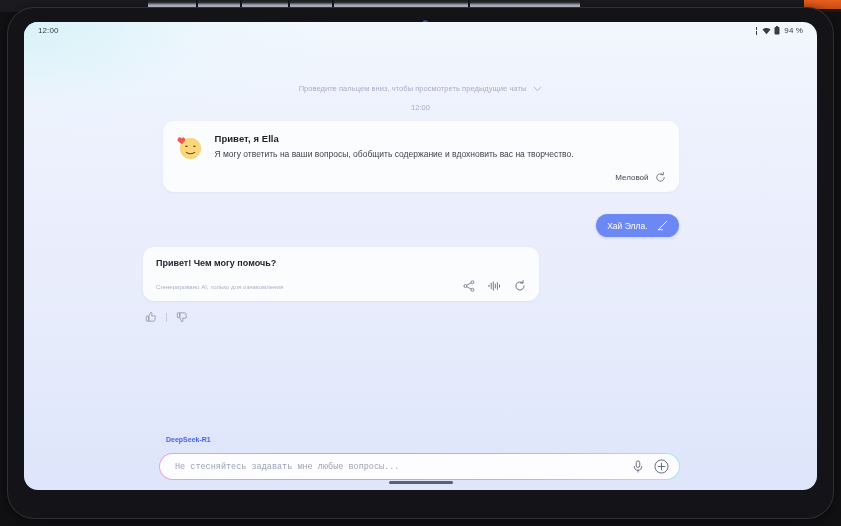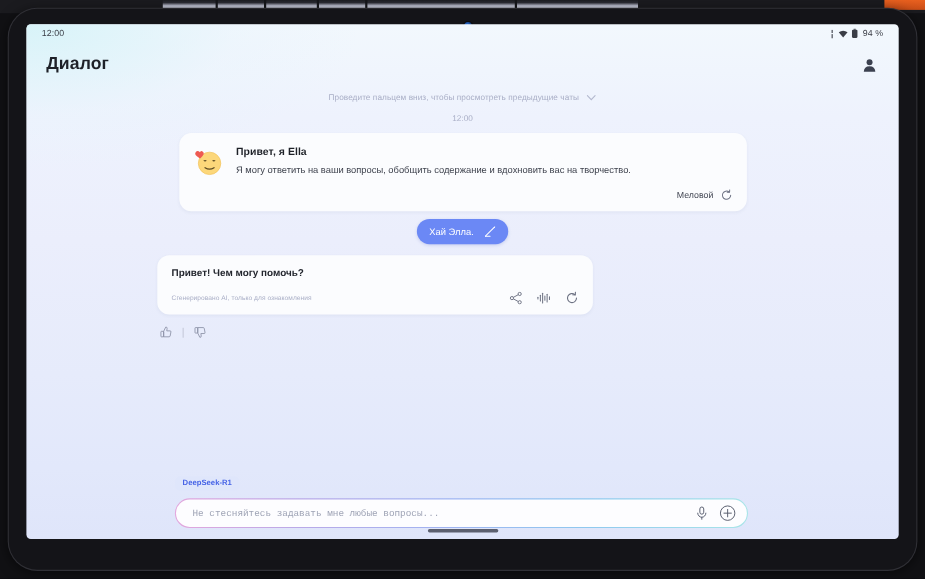--- a/index.html
+++ b/index.html
@@ -63,21 +63,21 @@
   }
   .speaker-slit {
     position: absolute;
     top: 15px; height: 1.5px; width: 34px;
     background: #232328; border-radius: 1px;
   }
   #screen {
     position: absolute;
     left: 24px; top: 22px;
     width: 793px; height: 468px;
-    border-radius: 4px;
+    border-radius: 14px;
     overflow: hidden;
     background: linear-gradient(180deg,
         #f2f8fd 0%,
         #eef2fd 18%,
         #ebeefc 42%,
         #e6ebfb 68%,
         #e2e8fb 86%,
         #dfe5fa 100%);
   }
   #screen::before {
@@ -198,22 +198,22 @@
     border-radius: 7px;
     padding: 7px 11px;
     font-size: 8.5px;
     color: #3b74df;
     cursor: pointer;
     letter-spacing: .05px;
   }
 
   
   #user-row {
-    width: 516px; margin: 7px auto 0;
-    display: flex; justify-content: center;
+    width: 516px; margin: 22px auto 0;
+    display: flex; justify-content: flex-end;
   }
   #user-bubble {
     background: #6b88f5;
     color: #ffffff;
     border-radius: 13px;
     padding: 6px 11px;
     font-size: 8.5px;
     display: flex; align-items: center; gap: 9px;
     box-shadow: 0 1px 3px rgba(70,90,190,.22);
   }
@@ -332,29 +332,20 @@
           <path d="M0.5 2.4 L4.5 7.2 L8.5 2.4 Q4.5 -0.4 0.5 2.4 Z" fill="#3a3d46"></path>
         </svg>
         <svg class="sb-ico" width="6" height="9" viewBox="0 0 6 9">
           <rect x="2" y="0" width="2" height="1" fill="#3a3d46"></rect>
           <rect x="0.5" y="1" width="5" height="7.5" rx="1" fill="#3a3d46"></rect>
         </svg>
         <span id="battery-pct">94 %</span>
       </span>
     </div>
 
-    <div id="header">
-      <div id="page-title">Диалог</div>
-      <div id="profile-btn">
-        <svg width="15" height="15" viewBox="0 0 16 16">
-          <circle cx="8" cy="5" r="2.9" fill="#3c4150"></circle>
-          <path d="M2.4 14.2 Q2.6 8.8 8 8.8 Q13.4 8.8 13.6 14.2 Z" fill="#3c4150"></path>
-        </svg>
-      </div>
-    </div>
 
     <div id="conversation">
 
       <div id="pull-hint">
         <span>Проведите пальцем вниз, чтобы просмотреть предыдущие чаты</span>
         <svg width="9" height="6" viewBox="0 0 9 6">
           <path d="M1 1 L4.5 4.6 L8 1" stroke="#b3b8ce" stroke-width="1" fill="none" stroke-linecap="round"></path>
         </svg>
       </div>
 

